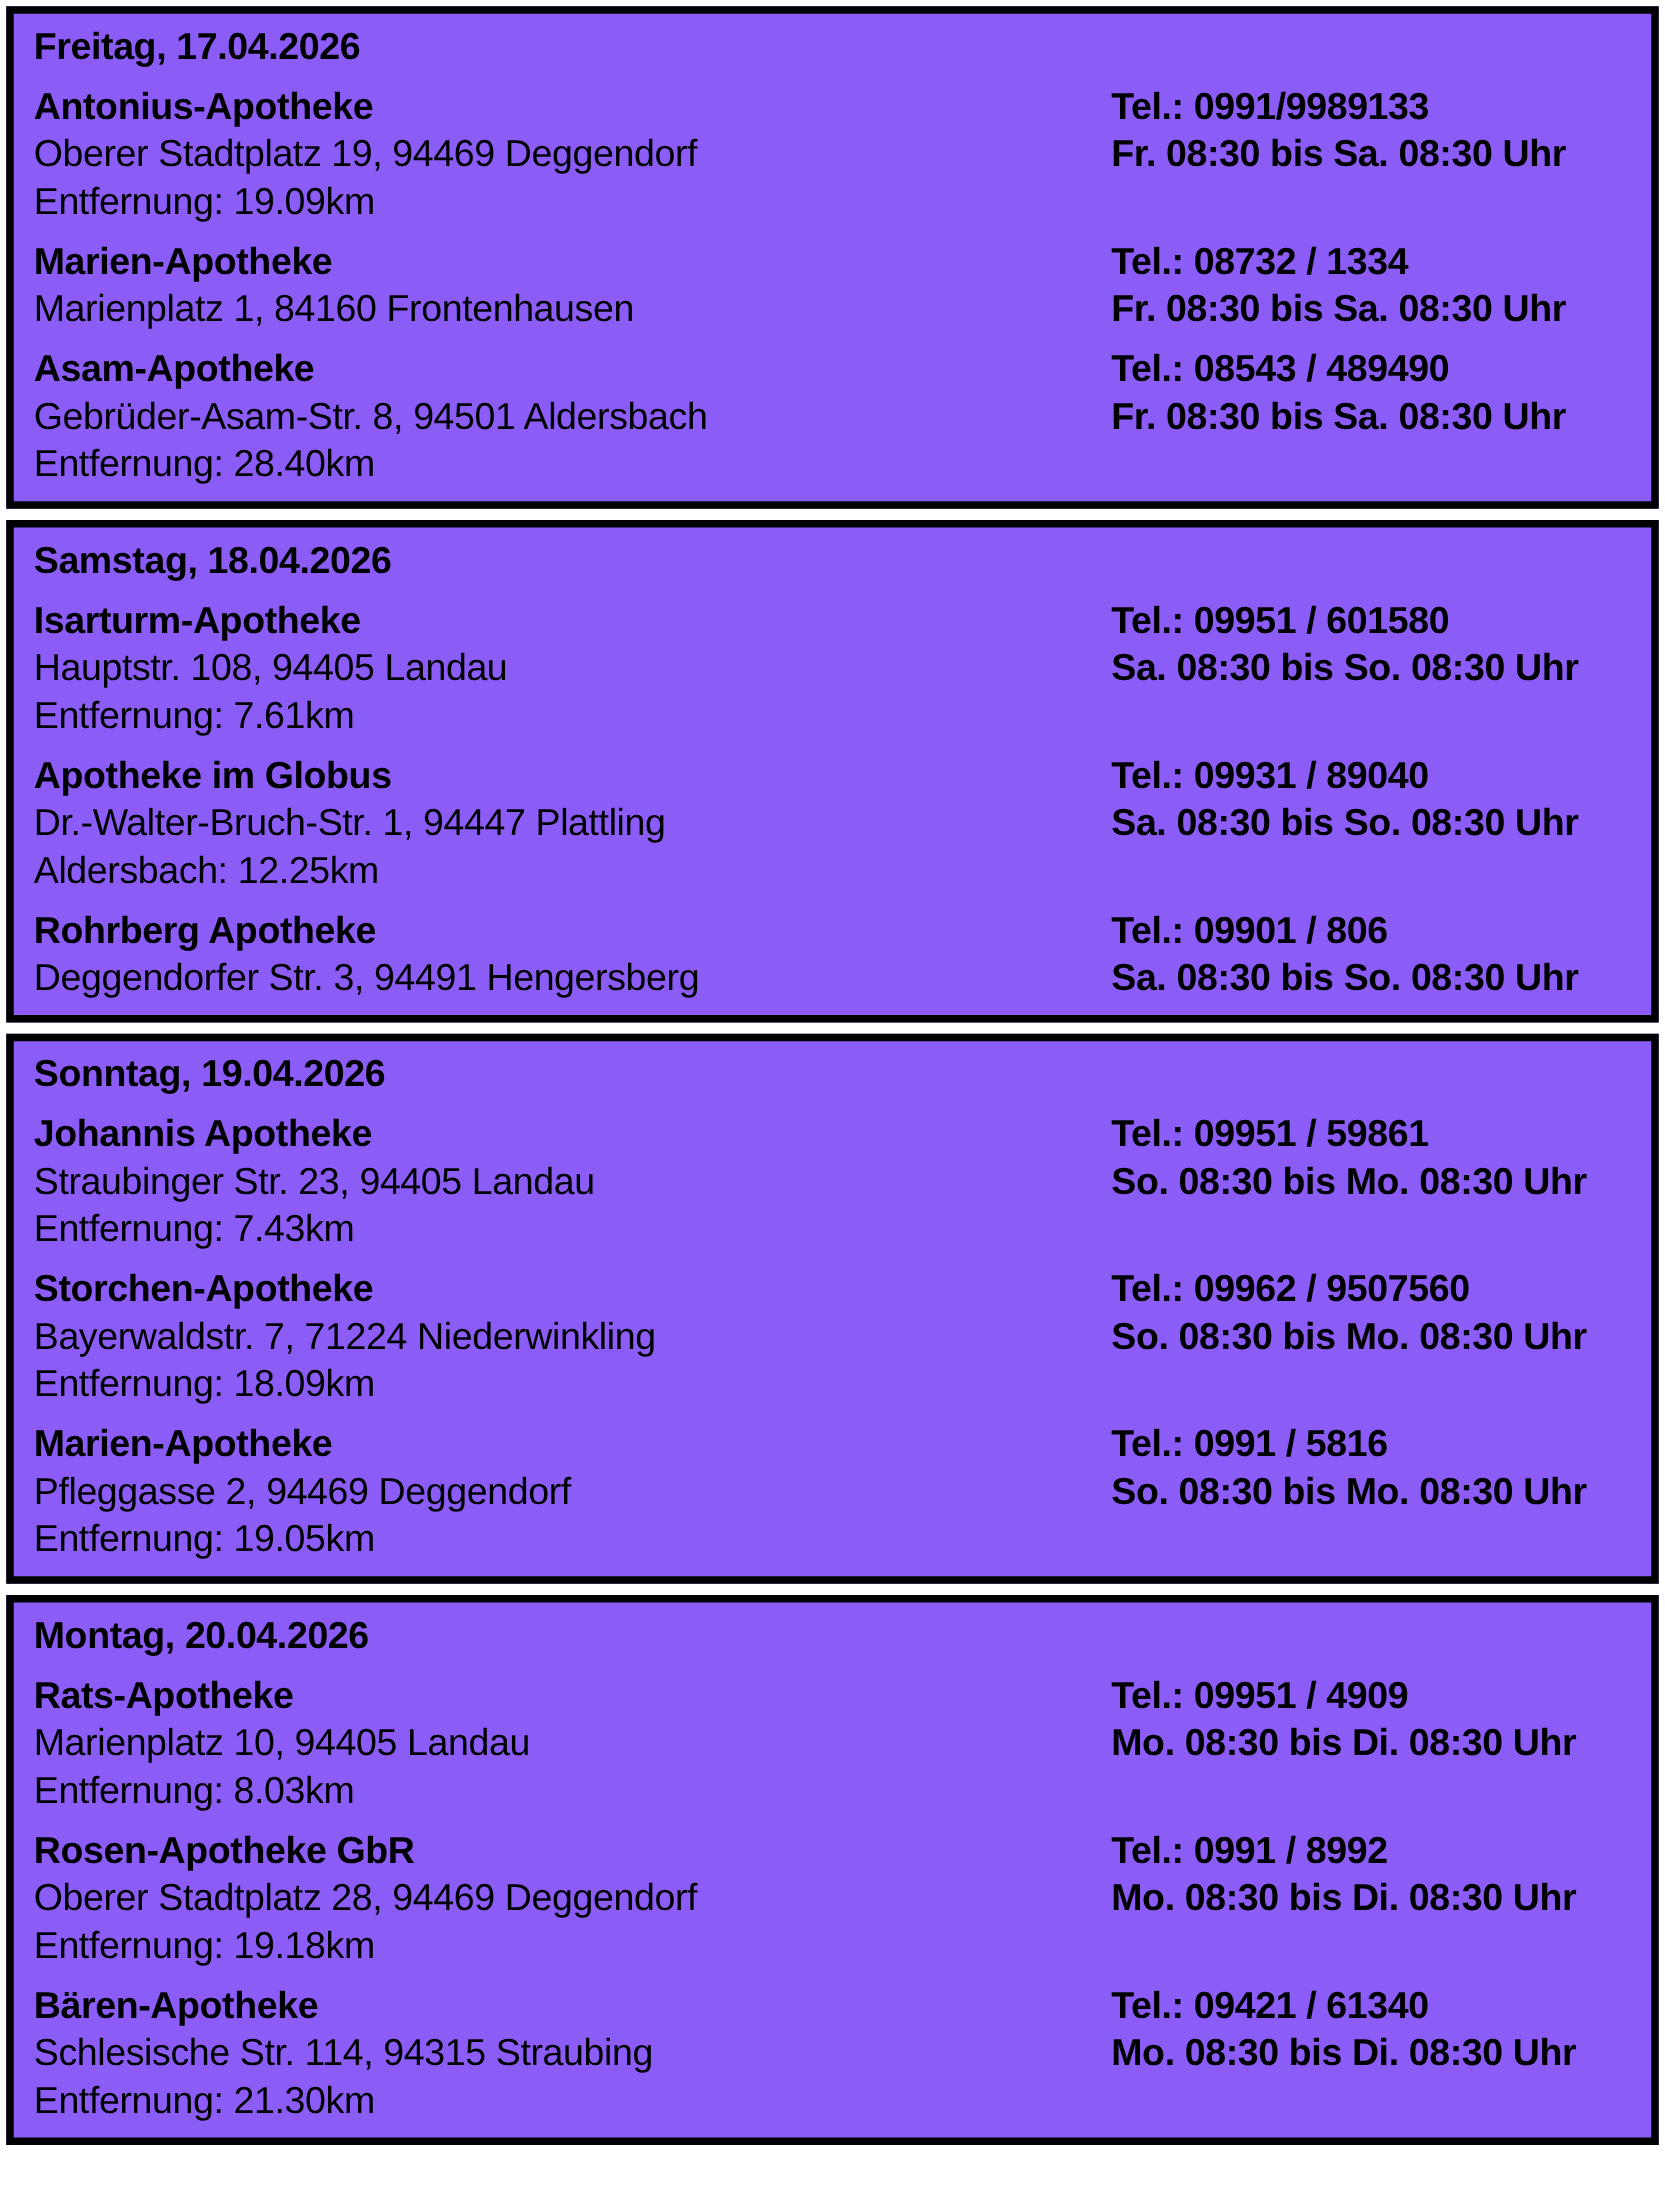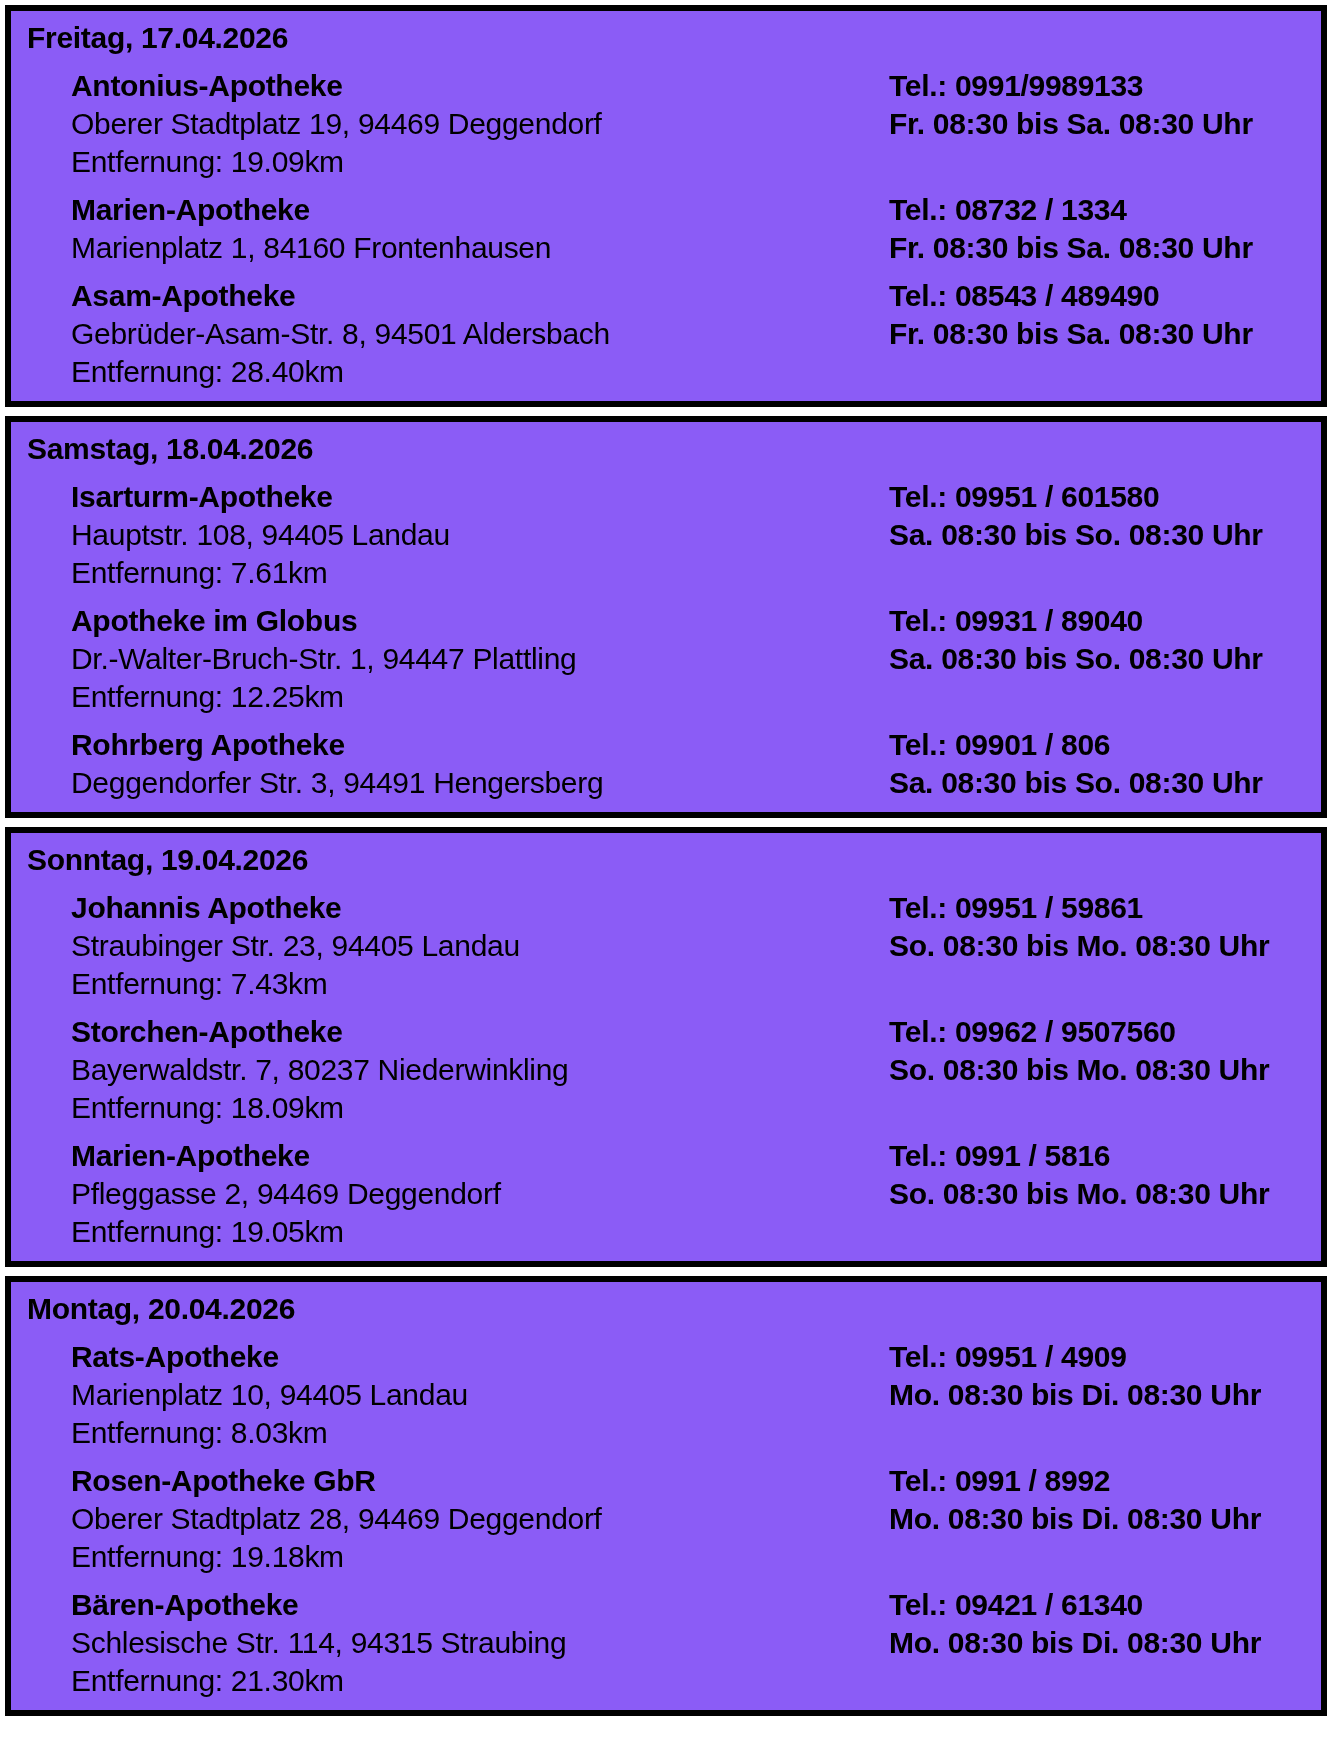--- a/index.html
+++ b/index.html
@@ -27,21 +27,21 @@
     padding: 8px 8px 10px 16px;
     background: #8b5cf6;
   }
   .day-header {
     font-weight: bold;
     margin: 0;
     font-size: 30px;
     line-height: 38px;
   }
   .entry { margin-top: 10px; }
-  .row { display: flex; margin-left: 44px; }
+  .row { display: flex; }
   .cell-left { flex: 1 1 auto; min-width: 0; }
   .cell-right {
     flex: 0 0 424px;
     width: 424px;
     text-align: left;
   }
   .bold { font-weight: bold; }
   .regular { font-weight: normal; }
 </style>
 </head>
@@ -115,21 +115,21 @@
   <article class="entry">
     <div class="row">
       <span class="cell-left bold">Apotheke im Globus</span>
       <span class="cell-right bold">Tel.: 09931 / 89040</span>
     </div>
     <div class="row">
       <span class="cell-left regular">Dr.-Walter-Bruch-Str. 1, 94447 Plattling</span>
       <span class="cell-right bold">Sa. 08:30 bis So. 08:30 Uhr</span>
     </div>
     <div class="row">
-      <span class="cell-left regular">Entfernung: 12.25km</span>
+      <span class="cell-left regular">Aldersbach: 12.25km</span>
       <span class="cell-right"></span>
     </div>
   </article>
 
   <article class="entry">
     <div class="row">
       <span class="cell-left bold">Rohrberg Apotheke</span>
       <span class="cell-right bold">Tel.: 09901 / 806</span>
     </div>
     <div class="row">
@@ -157,21 +157,21 @@
       <span class="cell-right"></span>
     </div>
   </article>
 
   <article class="entry">
     <div class="row">
       <span class="cell-left bold">Storchen-Apotheke</span>
       <span class="cell-right bold">Tel.: 09962 / 9507560</span>
     </div>
     <div class="row">
-      <span class="cell-left regular">Bayerwaldstr. 7, 80237 Niederwinkling</span>
+      <span class="cell-left regular">Bayerwaldstr. 7, 71224 Niederwinkling</span>
       <span class="cell-right bold">So. 08:30 bis Mo. 08:30 Uhr</span>
     </div>
     <div class="row">
       <span class="cell-left regular">Entfernung: 18.09km</span>
       <span class="cell-right"></span>
     </div>
   </article>
 
   <article class="entry">
     <div class="row">

